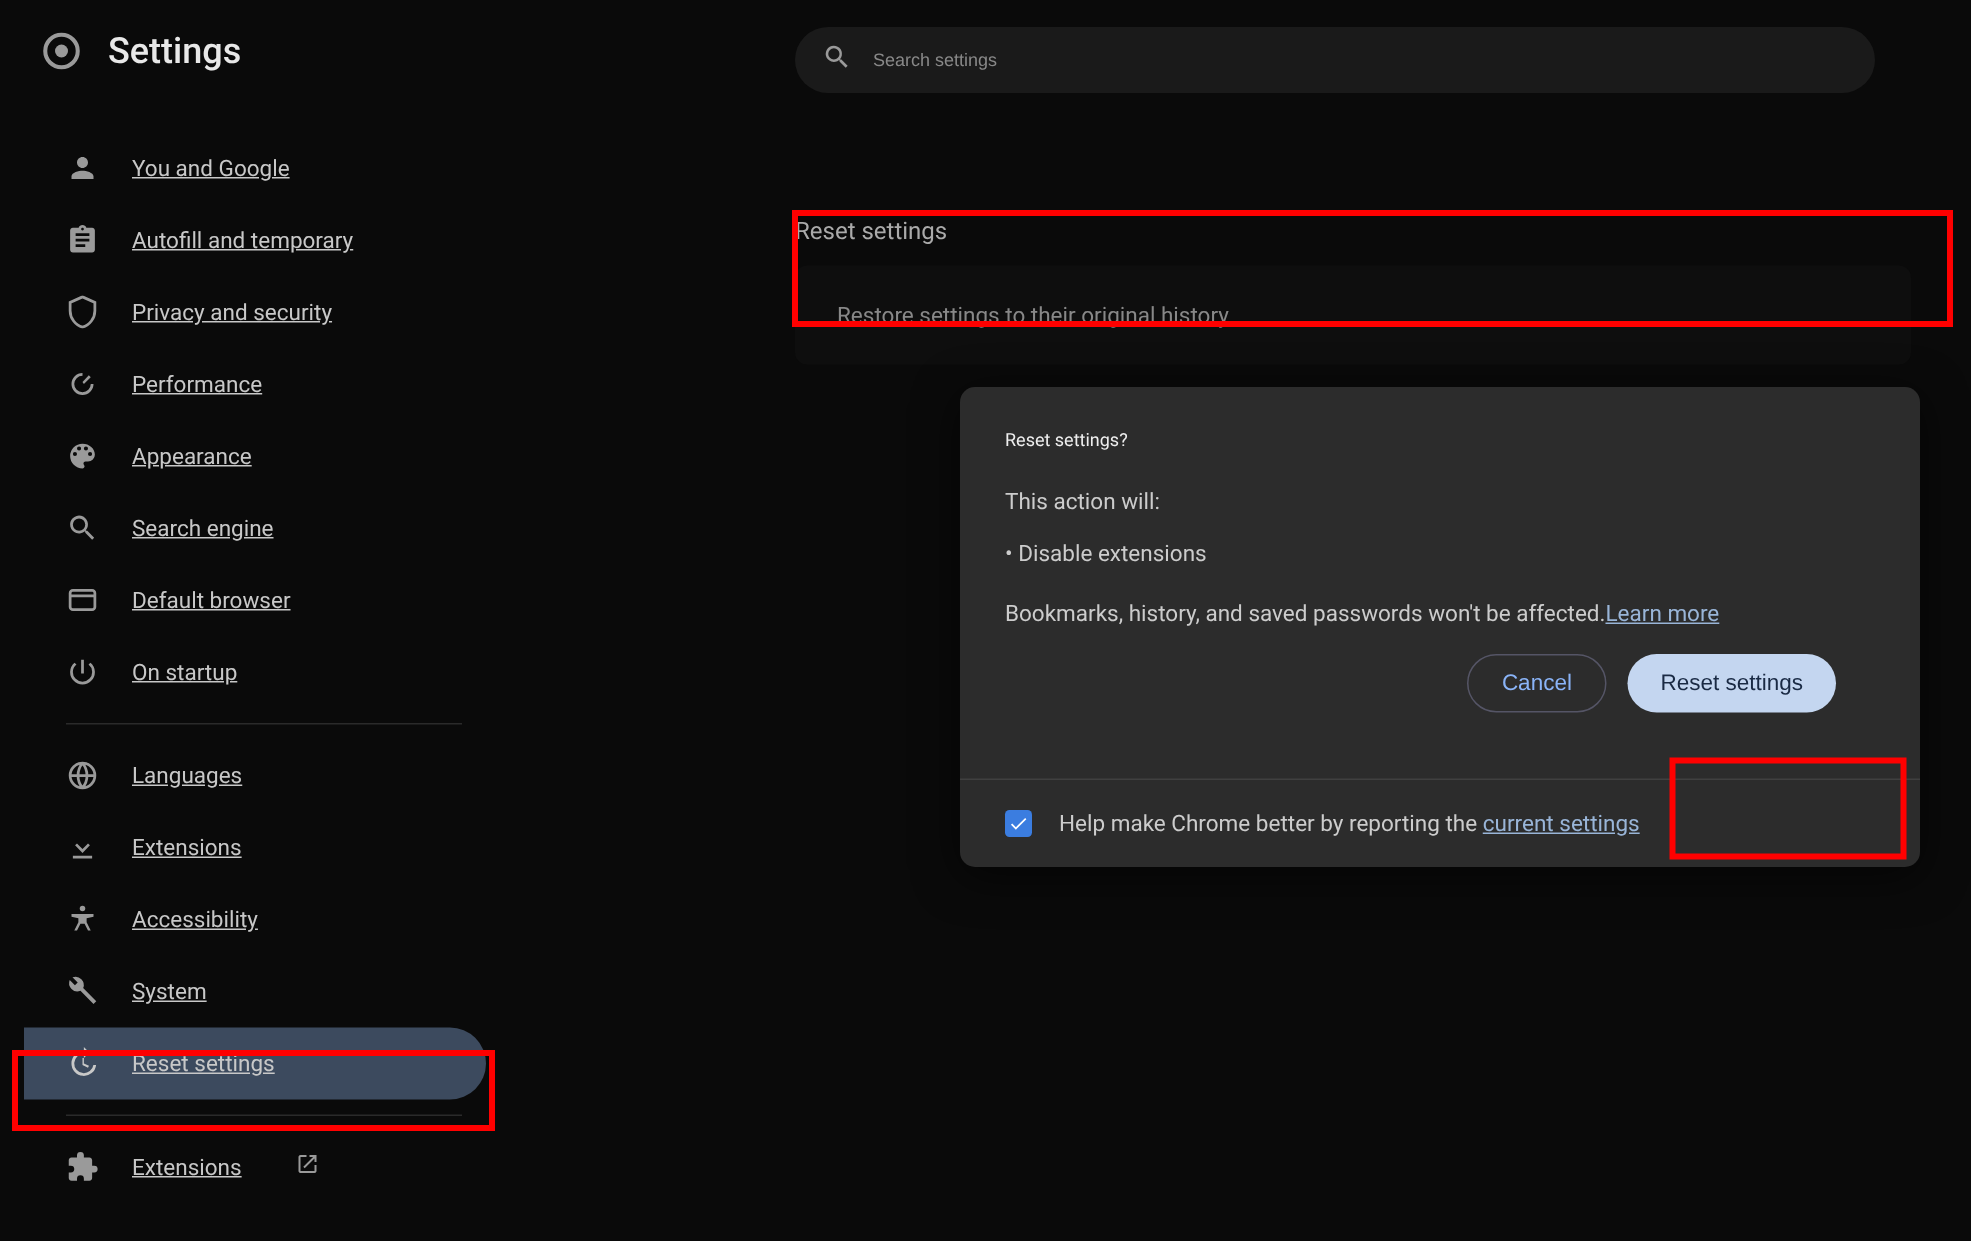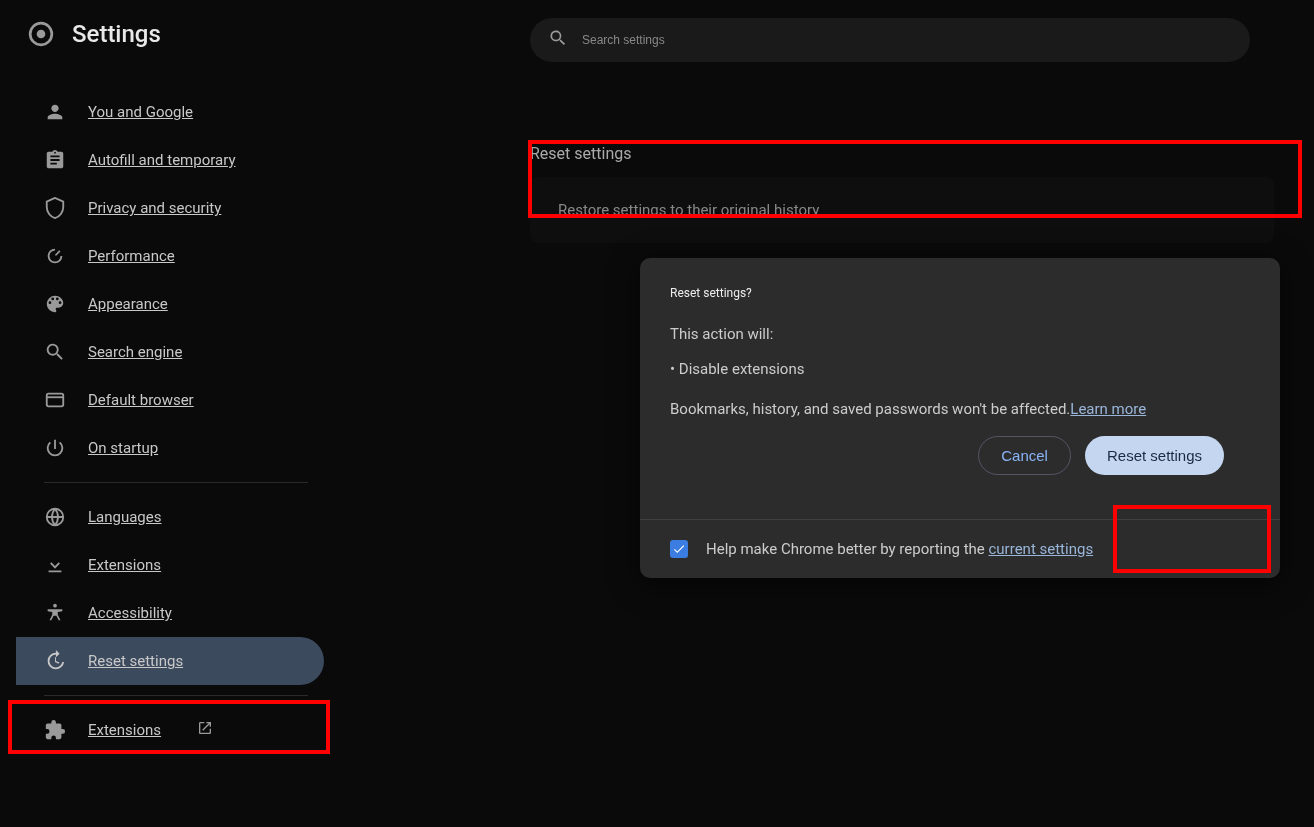--- a/index.html
+++ b/index.html
@@ -272,20 +272,28 @@
     <span>Extensions</span>
   </div>
   <div class="nav-item">
     <span class="icon">
         <svg viewBox="0 0 24 24">
           <circle cx="12" cy="4" r="2"></circle>
           <path d="M4 8h16v2l-5 1v3l3 6h-2l-2.5-5h-3L8 20H6l3-6v-3L4 10V8z"></path>
         </svg>
       </span>
     <span>Accessibility</span>
+  </div>
+  <div class="nav-item">
+    <span class="icon">
+        <svg viewBox="0 0 24 24">
+          <path d="M22 19l-9.5-9.5a6 6 0 0 0-7.8-7.8l3.8 3.8-2 2L2.7 3.7a6 6 0 0 0 7.8 7.8L20 21l2-2z"></path>
+        </svg>
+      </span>
+    <span>System</span>
   </div>
   <div class="nav-item active">
     <span class="icon">
         <svg viewBox="0 0 24 24">
           <path d="M13 3a9 9 0 1 0 8.9 10H19.9A7 7 0 1 1 13 5v3l4-4-4-4v3zM12 8v5l4 2 .7-1.3L13 12V8h-1z"></path>
         </svg>
       </span>
     <span>Reset settings</span>
   </div>
 

